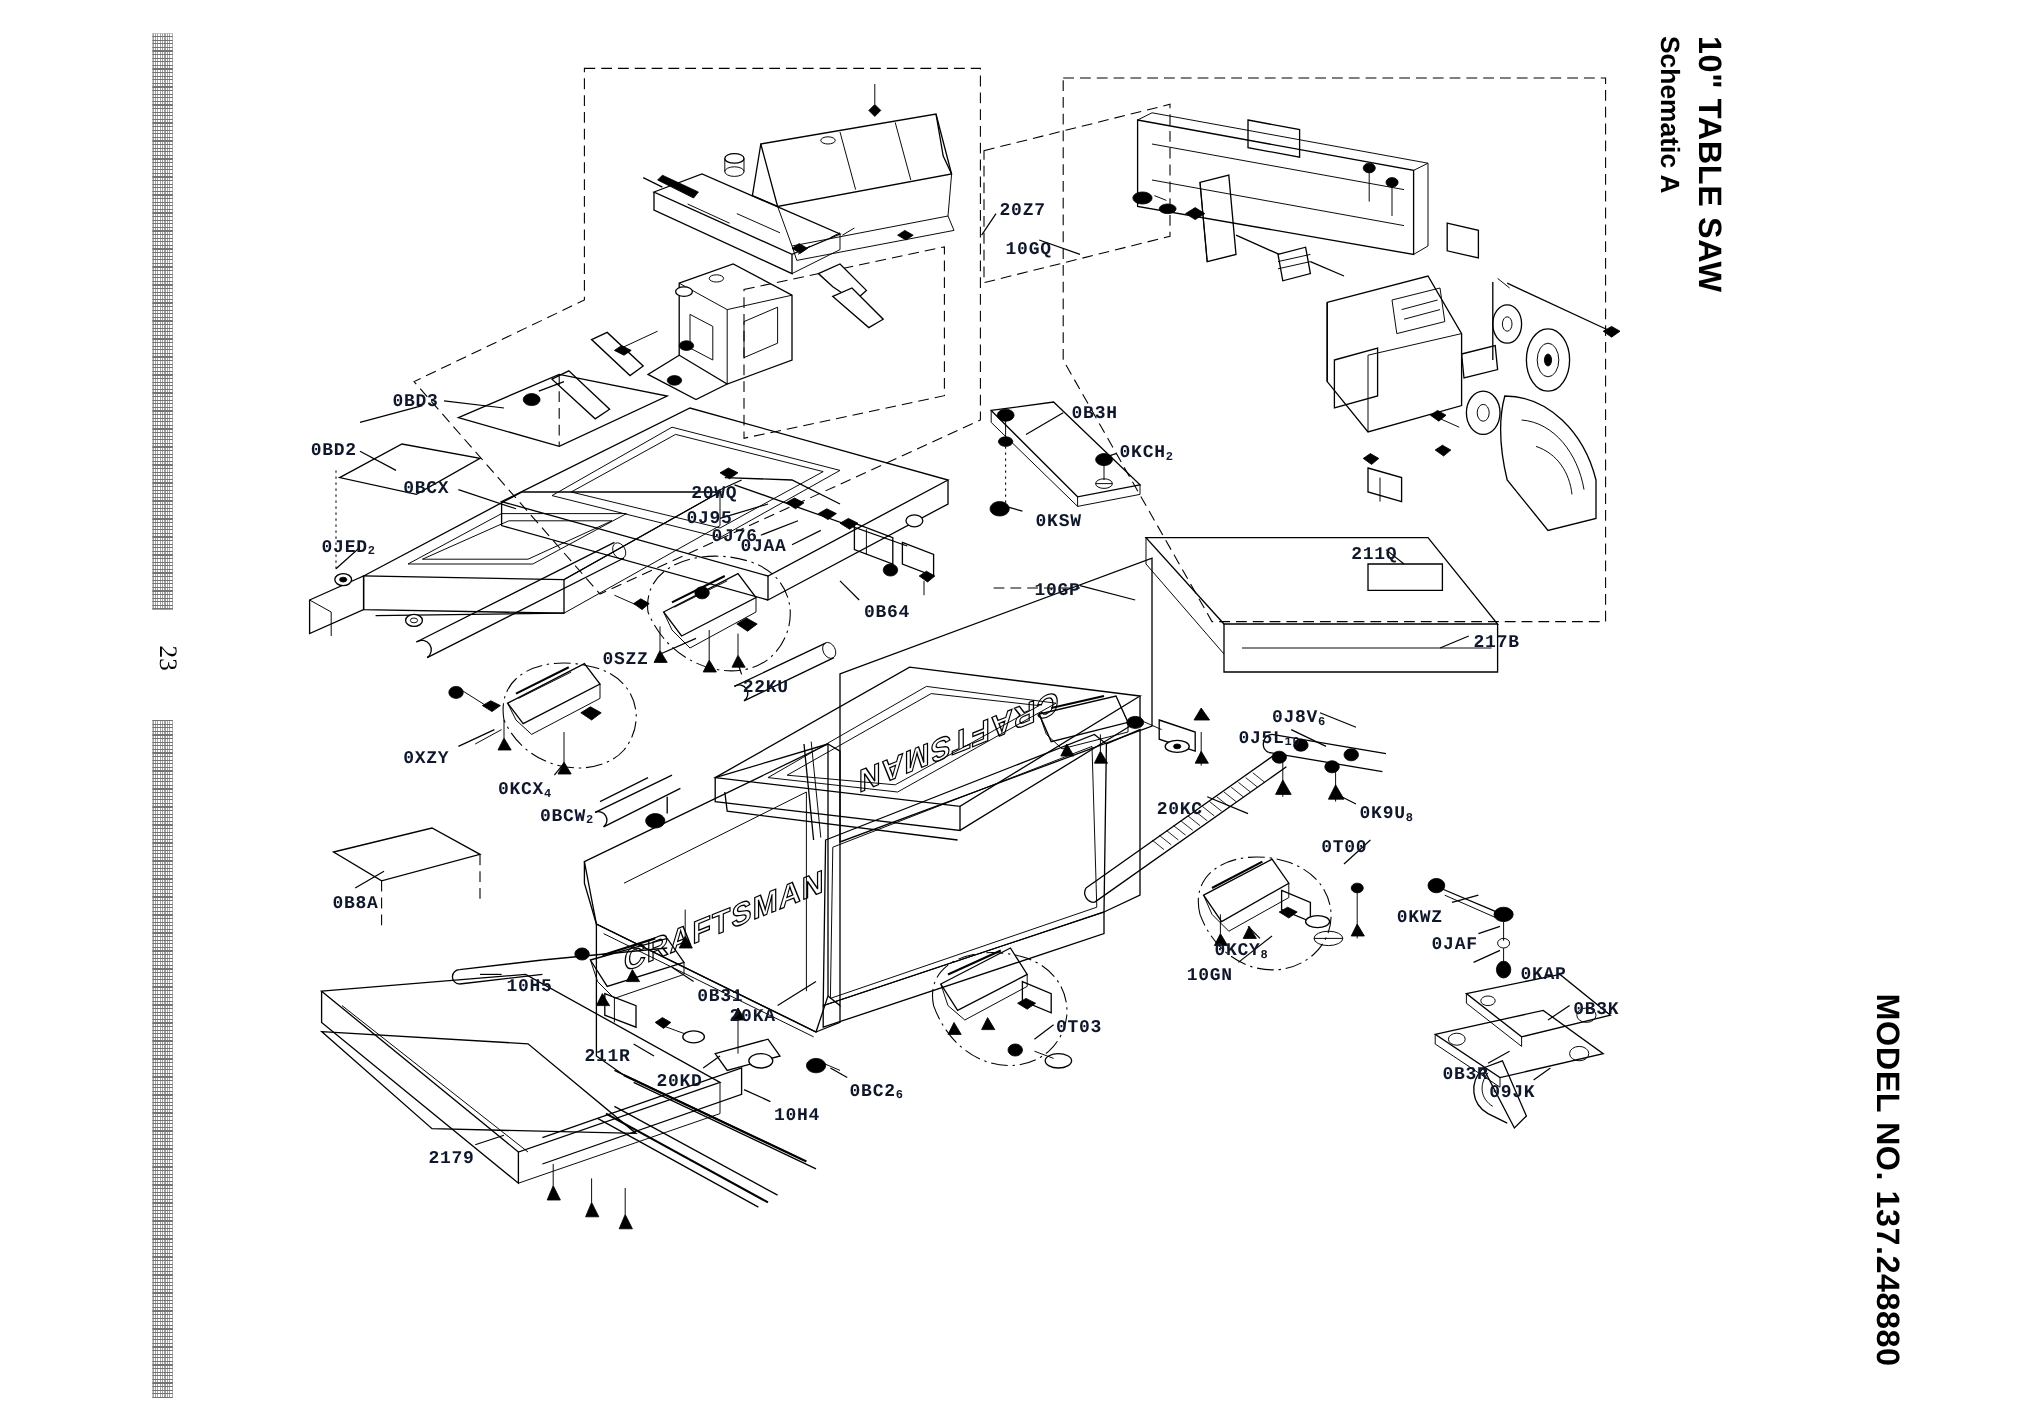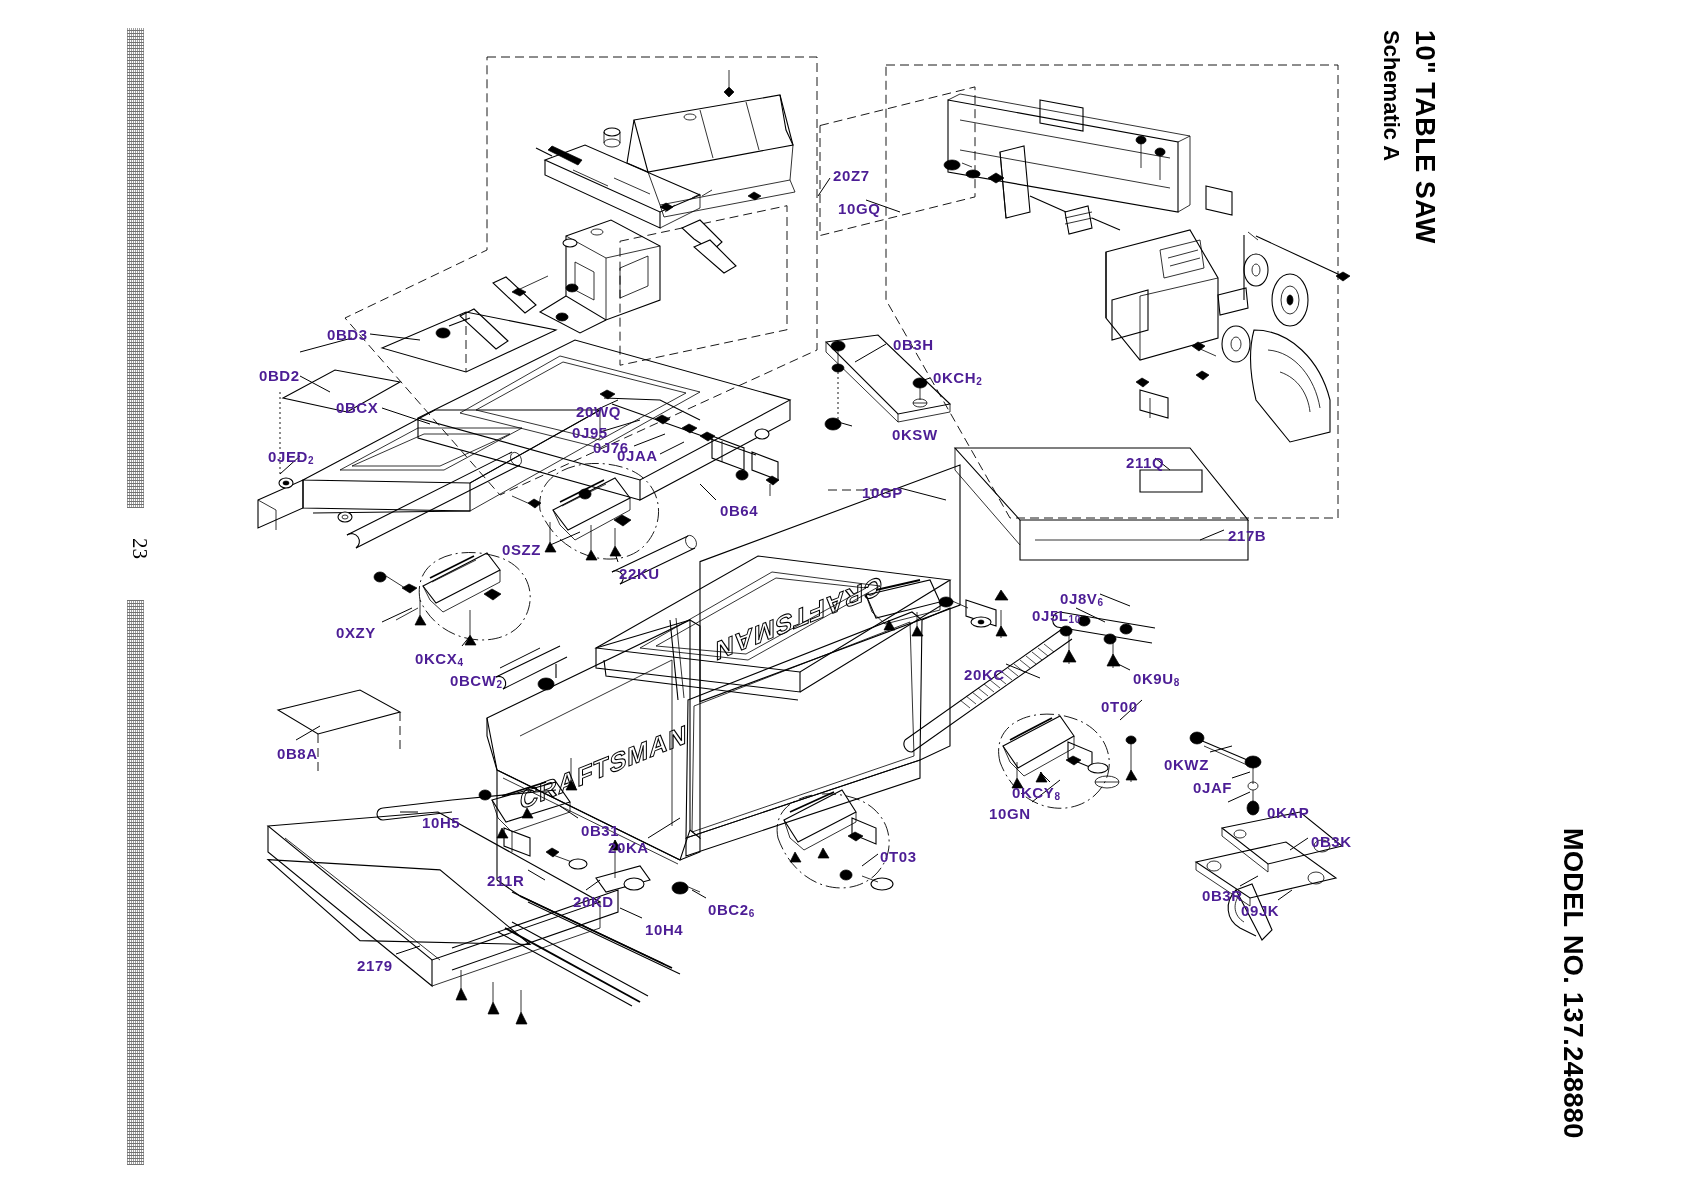--- a/index.html
+++ b/index.html
@@ -21,23 +21,23 @@
   
   .bind{position:absolute;left:127px;width:17px;
         background:
           repeating-linear-gradient(0deg,#000 0 1px,transparent 1px 3px),
           repeating-linear-gradient(90deg,#555 0 1px,#fff 1px 2px);
         opacity:.55;}
   #bind-top{top:28px;height:480px;}
   #bind-bot{top:600px;height:565px;}
 
   
-  .lbl{position:absolute;font-family:Liberation Sans, sans-serif;
+  .lbl{position:absolute;font-family:Liberation Mono, monospace;
        font-weight:bold;font-size:15px;letter-spacing:.6px;
-       white-space:nowrap;line-height:1;color:#4c1d95;}
+       white-space:nowrap;line-height:1;color:#0f172a;}
   .lbl sub{font-size:10px;font-weight:bold;vertical-align:-2px;}
 
   
   #art{position:absolute;left:0;top:0;width:1684px;height:1190px;}
   #art *{vector-effect:non-scaling-stroke;}
   .ln{fill:none;stroke:#000;stroke-width:1.1;}
   .ln-t{fill:none;stroke:#000;stroke-width:.8;}
   .ln-h{fill:none;stroke:#000;stroke-width:1.8;}
   .dash{fill:none;stroke:#000;stroke-width:.9;stroke-dasharray:9 5;}
   .dashdot{fill:none;stroke:#000;stroke-width:.9;stroke-dasharray:14 4 2 4;}
@@ -564,21 +564,21 @@
       <div class="lbl" style="left: 327px; top: 327px;">0BD3</div>
       <div class="lbl" style="left: 259px; top: 368px; text-align: center;">0BD2</div>
       <div class="lbl" style="left: 336px; top: 400px;">0BCX</div>
       <div class="lbl" style="left: 268px; top: 449px;">0JED<sub>2</sub></div>
       <div class="lbl" style="left: 576px; top: 404px;">20WQ</div>
       <div class="lbl" style="left: 572px; top: 425px;">0J95</div>
       <div class="lbl" style="left: 593px; top: 440px;">0J76</div>
       <div class="lbl" style="left: 617px; top: 448px;">0JAA</div>
       <div class="lbl" style="left: 893px; top: 337px;">0B3H</div>
       <div class="lbl" style="left: 933px; top: 370px;">0KCH<sub>2</sub></div>
-      <div class="lbl" style="left: 892px; top: 427px;">0KSW</div>
+      <div class="lbl" style="left: 863px; top: 427px;">0KSW</div>
       <div class="lbl" style="left: 720px; top: 503px;">0B64</div>
       <div class="lbl" style="left: 862px; top: 485px;">10GP</div>
       <div class="lbl" style="left: 1126px; top: 455px;">211Q</div>
       <div class="lbl" style="left: 1228px; top: 528px;">217B</div>
       <div class="lbl" style="left: 502px; top: 542px;">0SZZ</div>
       <div class="lbl" style="left: 619px; top: 566px;">22KU</div>
       <div class="lbl" style="left: 336px; top: 625px;">0XZY</div>
       <div class="lbl" style="left: 415px; top: 651px;">0KCX<sub>4</sub></div>
       <div class="lbl" style="left: 450px; top: 673px;">0BCW<sub>2</sub></div>
       <div class="lbl" style="left: 1060px; top: 591px;">0J8V<sub>6</sub></div>
@@ -589,21 +589,21 @@
       <div class="lbl" style="left: 1164px; top: 757px;">0KWZ</div>
       <div class="lbl" style="left: 1193px; top: 780px;">0JAF</div>
       <div class="lbl" style="left: 1219px; top: 805px; margin-left: 48px;">0KAP</div>
       <div class="lbl" style="left: 1012px; top: 785px;">0KCY<sub>8</sub></div>
       <div class="lbl" style="left: 989px; top: 806px;">10GN</div>
       <div class="lbl" style="left: 277px; top: 746px;">0B8A</div>
       <div class="lbl" style="left: 422px; top: 815px;">10H5</div>
       <div class="lbl" style="left: 581px; top: 823px;">0B31</div>
       <div class="lbl" style="left: 608px; top: 840px;">20KA</div>
       <div class="lbl" style="left: 487px; top: 873px;">211R</div>
-      <div class="lbl" style="left: 573px; top: 894px;">20KD</div>
+      <div class="lbl" style="left: 547px; top: 894px;">20KD</div>
       <div class="lbl" style="left: 708px; top: 902px;">0BC2<sub>6</sub></div>
       <div class="lbl" style="left: 645px; top: 922px; text-align: right;">10H4</div>
       <div class="lbl" style="left: 357px; top: 958px;">2179</div>
       <div class="lbl" style="left: 880px; top: 849px;">0T03</div>
       <div class="lbl" style="left: 1311px; top: 834px;">0B3K</div>
       <div class="lbl" style="left: 1202px; top: 888px;">0B3R</div>
       <div class="lbl" style="left: 1241px; top: 903px;">09JK</div>
     </div>
 
 </div>

